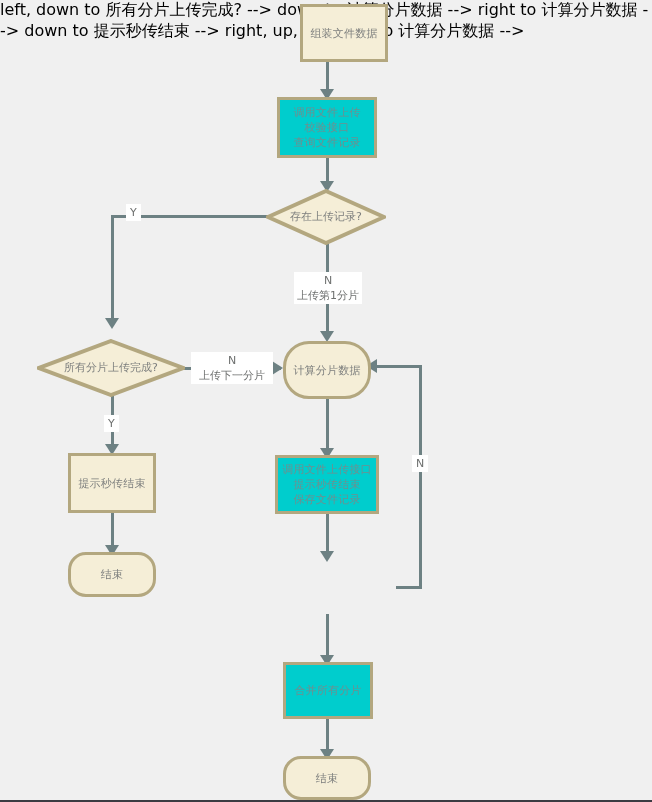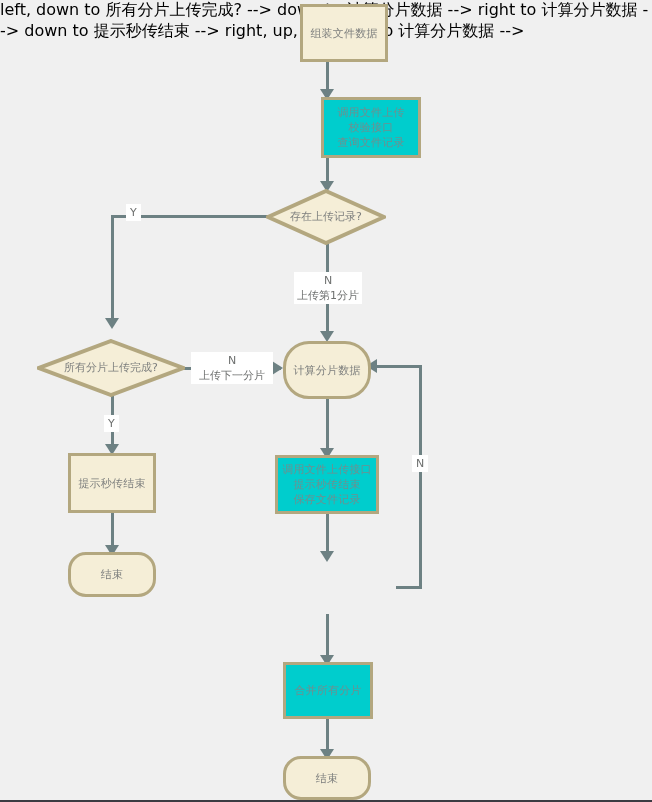--- a/index.html
+++ b/index.html
@@ -183,21 +183,21 @@
   
   <div class="ln v" style="left:326px; top:719px; height:37px;"></div>
   <div class="arrow down" style="left:320px; top:749px;"></div>
 
   
 
   <div class="node process" style="left:300px; top:4px; width:88px; height:58px;">
     <span>组装文件数据</span>
   </div>
 
-  <div class="node action" style="left:277px; top:97px; width:100px; height:61px; flex-direction:column;margin-left:44px;">
+  <div class="node action" style="left:277px; top:97px; width:100px; height:61px; flex-direction:column;">
     <span>调用文件上传</span>
     <span>校验接口</span>
     <span>查询文件记录</span>
   </div>
 
   <div class="decision" style="left:37px; top:339px; width:148px; height:58px;">
     <svg width="148" height="58" viewBox="0 0 148 58">
       <polygon points="74,2 146,29 74,56 2,29" fill="#f5eed7" stroke="#b3a77f" stroke-width="4"></polygon>
     </svg>
     <div class="dlabel">所有分片上传完成?</div>

